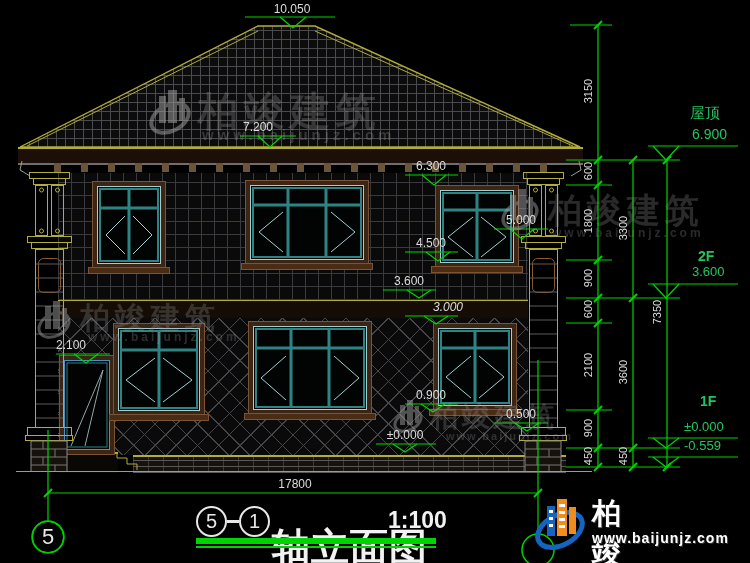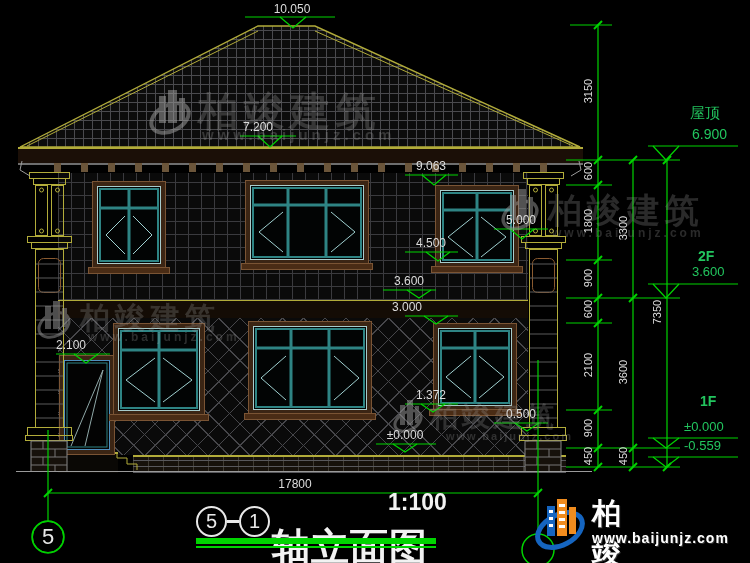--- a/index.html
+++ b/index.html
@@ -359,27 +359,27 @@
       <rect x="8" y="9" width="5" height="20" fill="#9a9a9a"></rect>
       <rect x="15" y="4" width="6" height="25" fill="#9a9a9a"></rect>
       <rect x="23" y="10" width="4" height="17" fill="#9a9a9a"></rect>
     </svg>
     <div class="wm" style="position:absolute;left:38px;top:2px;font-size:28px;letter-spacing:4px;">柏竣建筑</div>
     <div class="wm wm-url" style="position:absolute;left:54px;top:34px;font-size:11px;letter-spacing:2px;">www.baijunjz.com</div>
   </div>
 
   <div class="abs t tc" style="left:252px;top:3px;width:80px;">10.050</div>
   <div class="abs t tc" style="left:229px;top:121px;width:58px;">7.200</div>
-  <div class="abs t tc" style="left:404px;top:160px;width:54px;">9.063</div>
+  <div class="abs t tc" style="left:404px;top:160px;width:54px;">6.300</div>
   <div class="abs t tc" style="left:493px;top:214px;width:56px;">5.000</div>
   <div class="abs t tc" style="left:404px;top:237px;width:54px;">4.500</div>
   <div class="abs t tc" style="left:382px;top:275px;width:54px;">3.600</div>
-  <div class="abs t tc" style="left:380px;top:301px;width:54px;">3.000</div>
+  <div class="abs t tc" style="left:421px;top:301px;width:54px;font-style:italic;">3.000</div>
   <div class="abs t tc" style="left:43px;top:339px;width:56px;">2.100</div>
-  <div class="abs t tc" style="left:404px;top:389px;width:54px;">1.372</div>
+  <div class="abs t tc" style="left:404px;top:389px;width:54px;">0.900</div>
   <div class="abs t tc" style="left:493px;top:408px;width:56px;">0.500</div>
   <div class="abs t tc" style="left:374px;top:429px;width:62px;">±0.000</div>
 
   <div class="abs t lvl" style="left:690px;top:105px;font-size:15px;">屋顶</div>
   <div class="abs t lvl" style="left:692px;top:127px;font-size:14px;">6.900</div>
   <div class="abs t lvl" style="left:698px;top:249px;font-size:14px;font-weight:bold;">2F</div>
   <div class="abs t lvl" style="left:692px;top:265px;font-size:13px;">3.600</div>
   <div class="abs t lvl" style="left:700px;top:394px;font-size:14px;font-weight:bold;">1F</div>
   <div class="abs t lvl" style="left:684px;top:420px;font-size:13px;">±0.000</div>
   <div class="abs t lvl" style="left:684px;top:439px;font-size:13px;">-0.559</div>
@@ -406,21 +406,21 @@
   </div>
 
   <div class="abs axcirc" style="left:196px;top:506px;">
     <span>5</span>
   </div>
   <div class="abs" style="left:227px;top:520px;width:12px;height:3px;background:#e8e8e8;"></div>
   <div class="abs axcirc" style="left:239px;top:506px;">
     <span>1</span>
   </div>
   <div class="abs title-txt" style="left:272px;top:502px;">轴立面图</div>
-  <div class="abs scale-txt" style="left:388px;top:489px;">1:100</div>
+  <div class="abs scale-txt" style="left:388px;top:507px;">1:100</div>
   <div class="abs underline1" style="left:196px;top:538px;width:240px;height:6px;"></div>
   <div class="abs underline1" style="left:196px;top:546px;width:240px;height:2px;"></div>
 
   <div class="abs" style="left:534px;top:492px;">
     <svg width="54" height="62" style="position:absolute;left:0;top:0;">
       <ellipse cx="26" cy="38" rx="24" ry="15" fill="none" stroke="#1565c0" stroke-width="5" transform="rotate(-28 26 38)"></ellipse>
       <rect x="13" y="14" width="8" height="30" fill="#1565c0"></rect>
       <rect x="23" y="7" width="10" height="37" fill="#f08c1e"></rect>
       <rect x="35" y="15" width="7" height="27" fill="#f08c1e"></rect>
       <rect x="15" y="18" width="4" height="3" fill="#fff"></rect>

